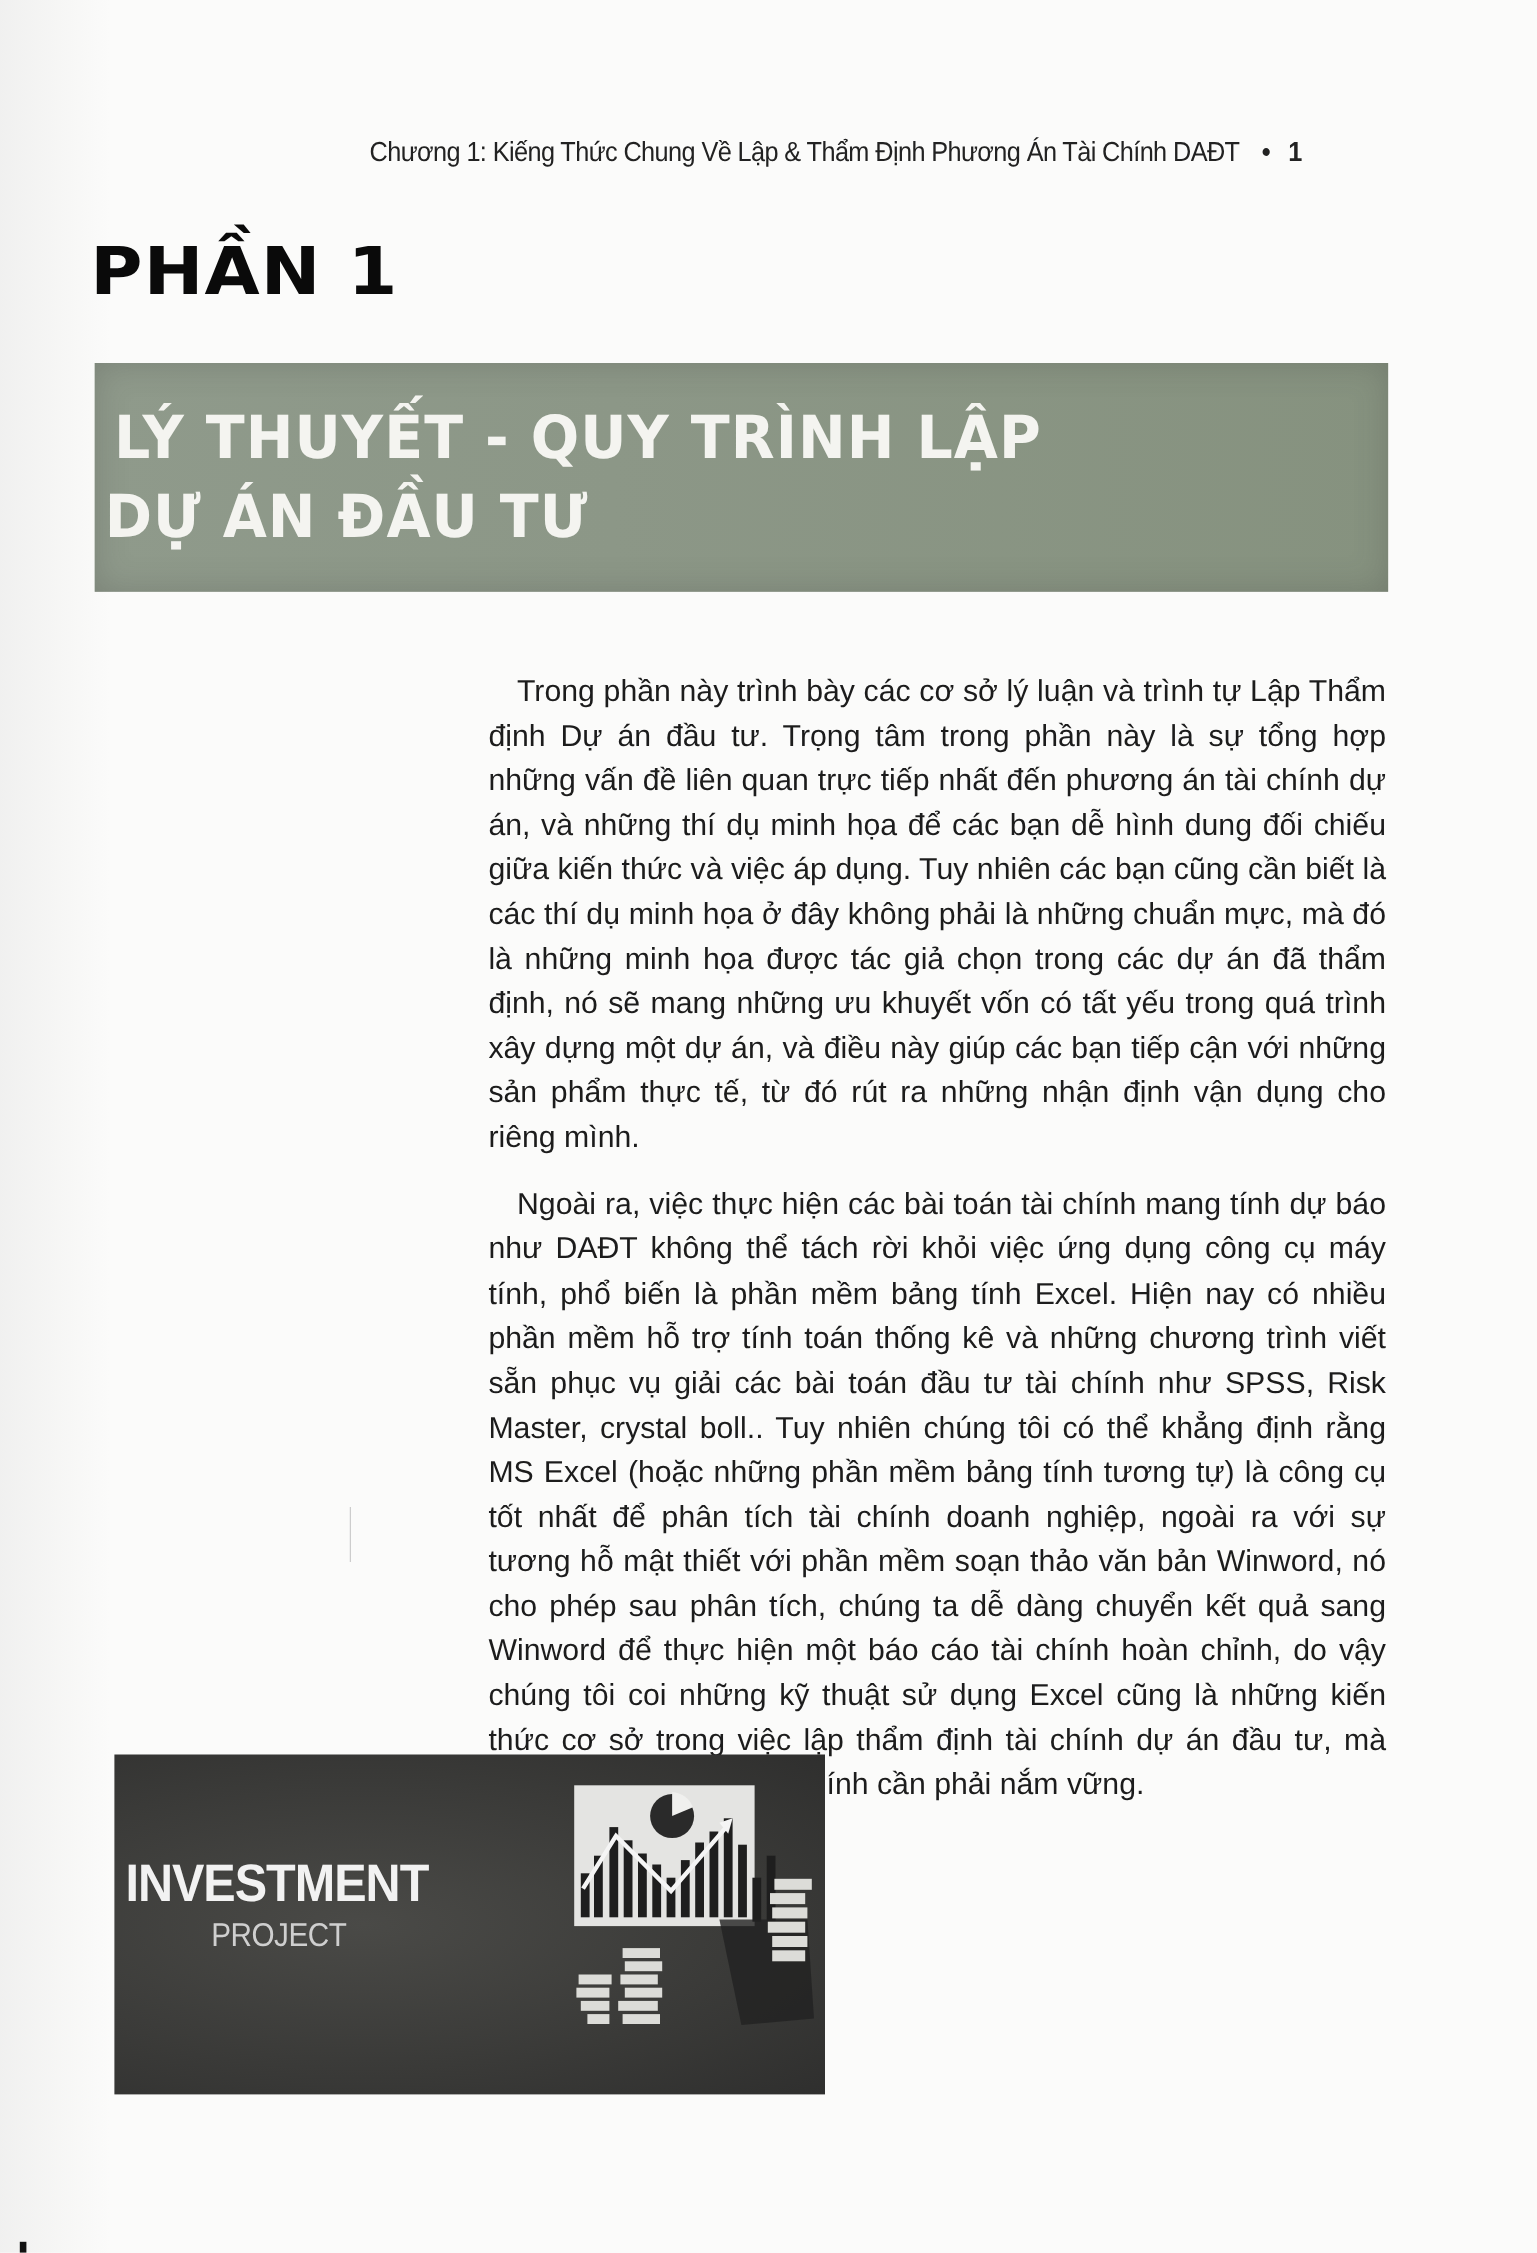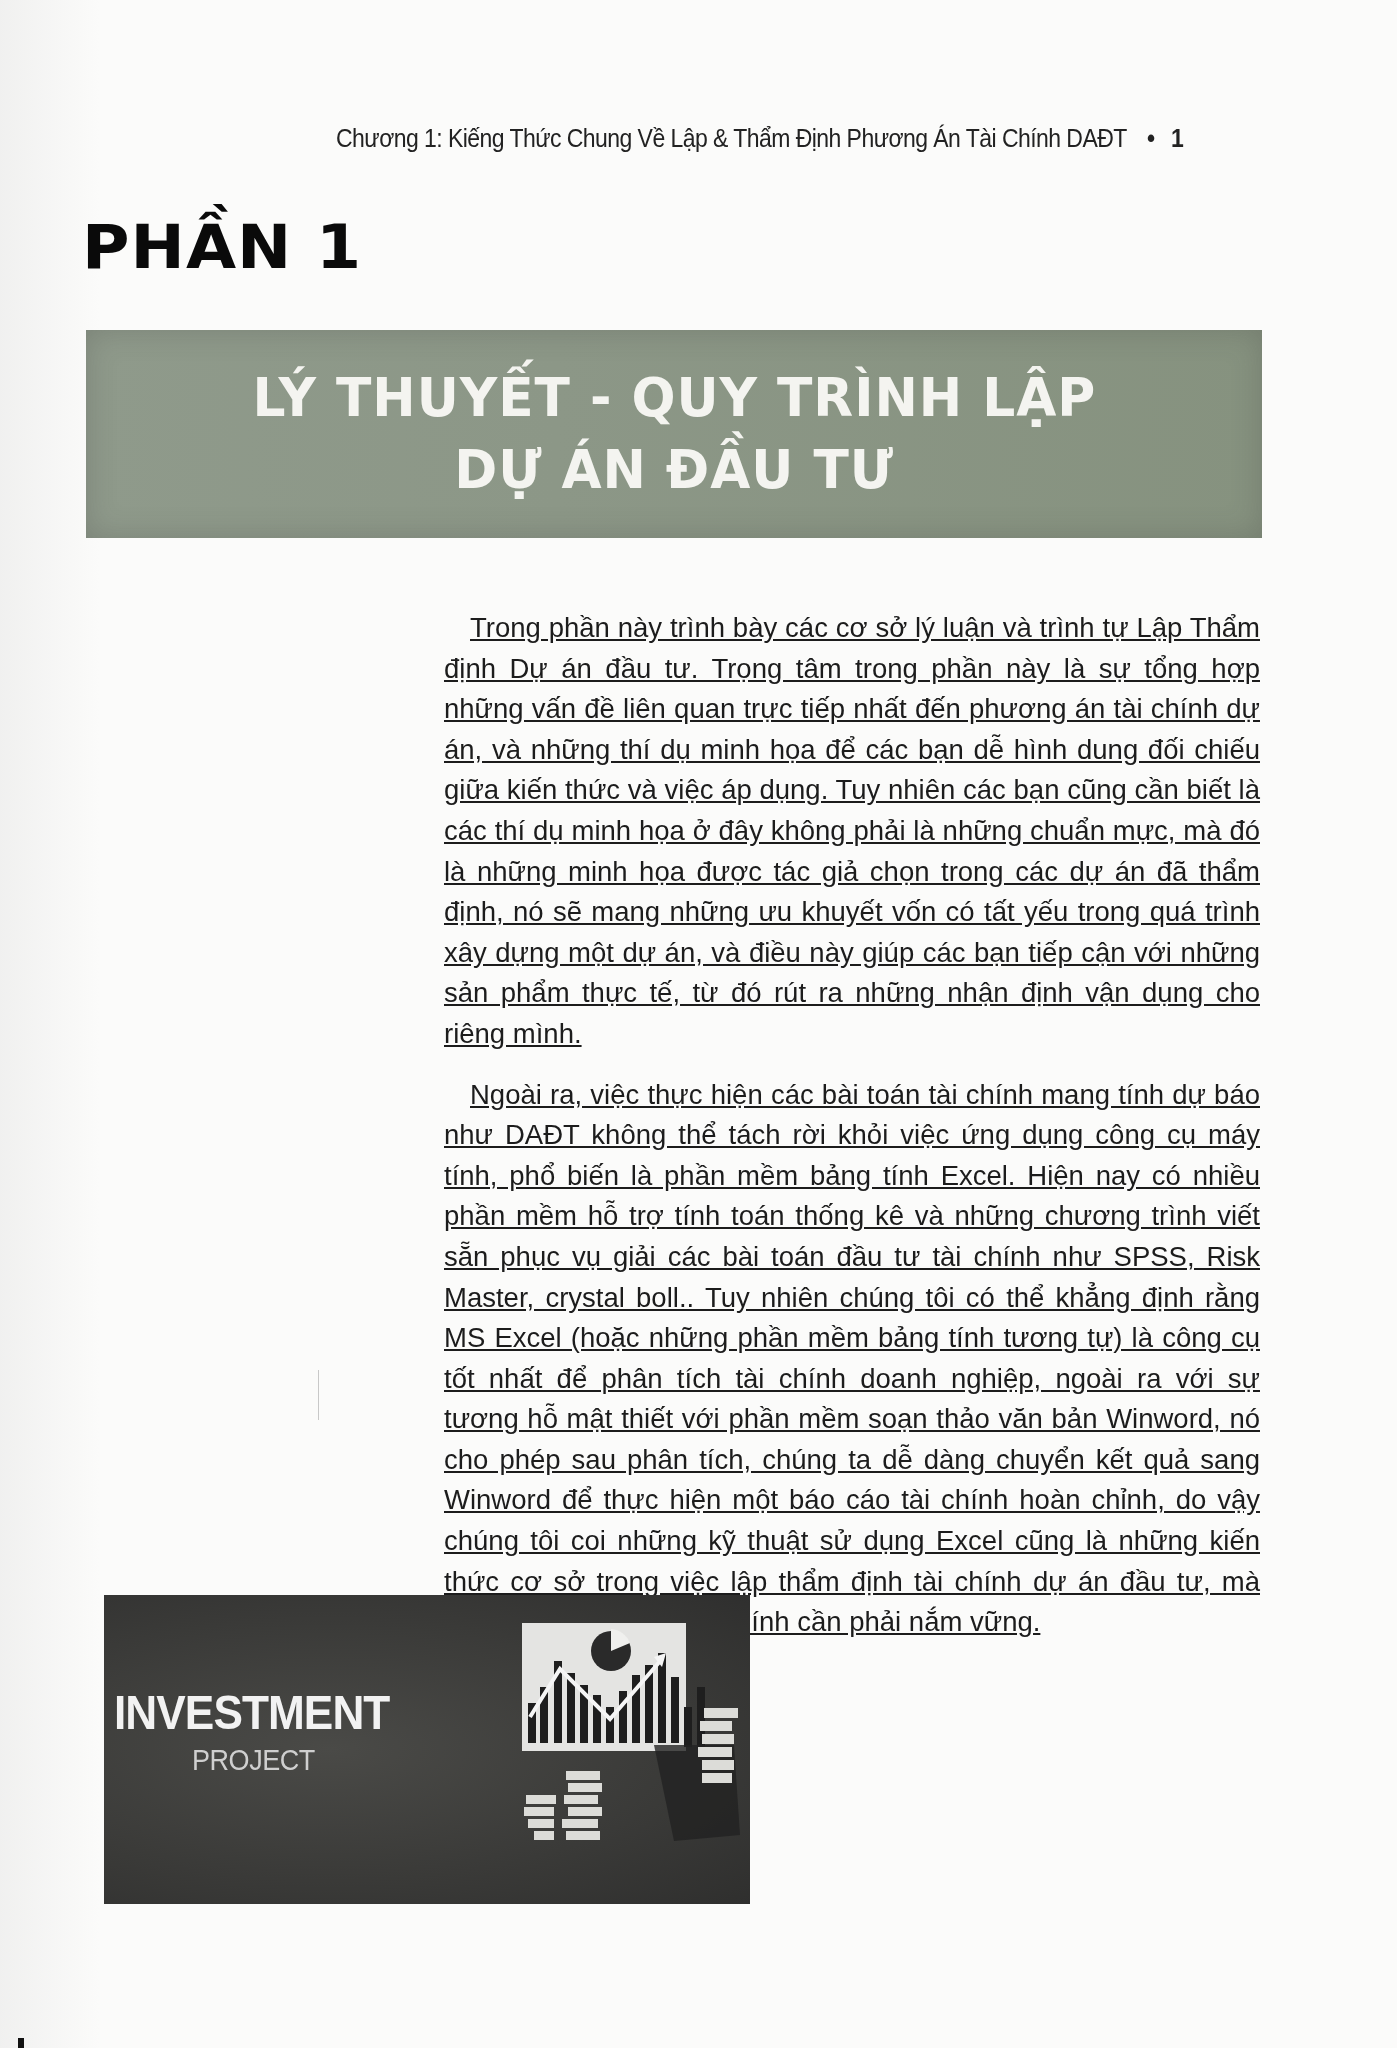--- a/index.html
+++ b/index.html
@@ -49,21 +49,21 @@
     }
     .banner {
       position: absolute;
       top: 330px;
       left: 86px;
       width: 1176px;
       height: 208px;
       background: linear-gradient(90deg, #8f9a8b 0%, #8c9787 40%, #86927f 100%);
       display: flex;
       flex-direction: column;
-      align-items: center;
+      align-items: flex-start;
       justify-content: center;
       box-shadow: inset 0 0 30px rgba(60,60,60,0.25);
     }
     .banner-line {
       font-family: "DejaVu Sans", sans-serif;
       font-weight: bold;
       font-size: 54px;
       color: #f4f4f0;
       line-height: 72px;
       letter-spacing: 1px;
@@ -72,21 +72,20 @@
     .body-text {
       position: absolute;
       top: 608px;
       left: 444px;
       width: 816px;
       font-family: "Liberation Sans", sans-serif;
       font-size: 27.5px;
       line-height: 40.6px;
       color: #1c1c1c;
       text-align: justify;
-      text-decoration: underline;
     }
     .body-text p {
       margin: 0 0 20px 0;
       text-indent: 26px;
     }
     .margin-line {
       position: absolute;
       top: 1370px;
       left: 318px;
       width: 1px;

